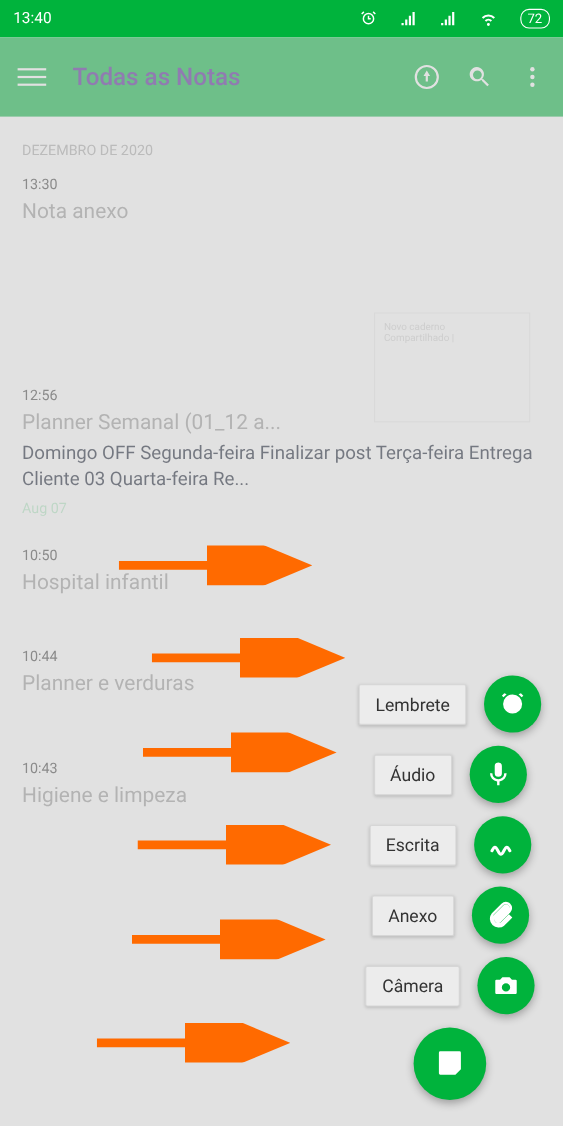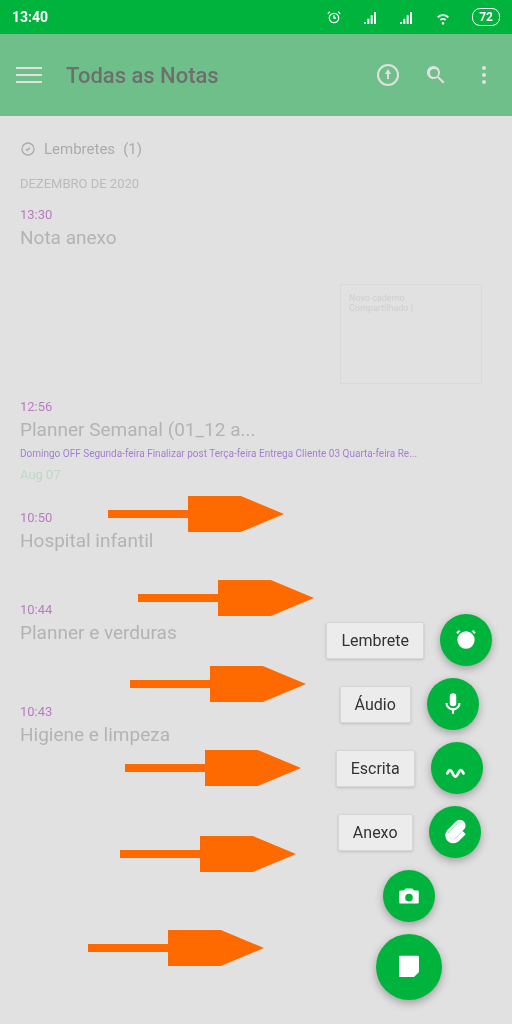--- a/index.html
+++ b/index.html
@@ -1,34 +1,34 @@
 <!DOCTYPE html>
 <html><head>
 <meta charset="utf-8">
 <style>
 *{margin:0;padding:0;box-sizing:border-box;font-family:-apple-system,BlinkMacSystemFont,"Segoe UI",Roboto,sans-serif}
 body{width:512px;height:1024px;overflow:hidden;position:relative;background:#eeeeee}
-.status-bar{height:34px;background:#00b33c;display:flex;align-items:center;justify-content:space-between;padding:0 12px;color:#fff;font-size:14px;font-weight:700}
-.status-right{display:flex;align-items:flex-end;gap:20px}
+.status-bar{height:34px;background:#00b33c;display:flex;align-items:center;justify-content:space-between;padding:0 12px;color:#fff;font-size:14px;font-weight:400}
+.status-right{display:flex;align-items:center;gap:20px}
 .status-right svg{fill:#fff}
 .battery-box{border:1.5px solid #fff;border-radius:8px;padding:0 6px;font-size:12px;display:flex;align-items:center;height:18px}
 .dimmed-layer{position:absolute;top:34px;left:0;right:0;bottom:0;background:#fff;padding:0}
 .dim-overlay{position:absolute;top:34px;left:0;right:0;bottom:0;background:rgba(200,200,200,0.55);pointer-events:none}
-.app-header{background:#00b33c;height:82px;display:flex;align-items:center;padding:0 16px;color:#000000}
+.app-header{background:#00b33c;height:72px;display:flex;align-items:center;padding:0 16px;color:#4c1d95}
 .hamburger{width:26px;display:flex;flex-direction:column;gap:5px;margin-right:24px}
 .hamburger span{height:2px;background:#fff}
 .app-title{font-size:22px;font-weight:500;flex:1}
 .header-icons{display:flex;gap:24px;align-items:center}
 .content{padding:16px 20px}
 .section-label{display:flex;align-items:center;gap:8px;color:#888;font-size:15px;margin:8px 0 18px}
 .month-label{color:#aaa;font-size:13px;margin:8px 0 16px}
 .note-block{margin-bottom:28px}
-.note-time{color:#a21caf;font-size:13px;margin-bottom:4px}
+.note-time{color:#404040;font-size:13px;margin-bottom:4px}
 .note-title{color:#999;font-size:19px;font-weight:400;margin-bottom:6px}
-.note-body{color:#6d28d9;font-size:10px;line-height:1.4}
+.note-body{color:#0f172a;font-size:17px;line-height:1.4}
 .note-meta{color:#00b33c;font-size:13px;margin-top:6px;opacity:0.3}
 .thumb{position:absolute;left:340px;top:250px;width:142px;height:100px;background:#fff;border:1px solid #ddd;opacity:0.5;padding:8px;font-size:9px;color:#aaa}
 .fab-group{position:absolute;right:20px;bottom:24px;display:flex;flex-direction:column;align-items:center;gap:12px;z-index:10}
 .fab-row{display:flex;align-items:center;gap:16px}
 .fab-label-chip{background:#ececec;border:1px solid #d6d6d6;border-radius:2px;padding:8px 14px;font-size:16px;color:#333;box-shadow:0 1px 3px rgba(0,0,0,0.15)}
 .fab-circle{width:52px;height:52px;border-radius:50%;background:#00b33c;display:flex;align-items:center;justify-content:center;box-shadow:0 3px 8px rgba(0,0,0,0.3)}
 .fab-circle.big{width:66px;height:66px}
 .fab-circle svg{fill:#fff}
 .arrow{position:absolute;z-index:9;pointer-events:none}
 .arrow svg{display:block}
@@ -74,28 +74,20 @@
           <path d="M15.5 14h-.8l-.3-.3a6.5 6.5 0 10-.7.7l.3.3v.8l5 5 1.5-1.5-5-5zM10 14a4 4 0 110-8 4 4 0 010 8z"></path>
         </svg>
       <svg width="24" height="24" viewBox="0 0 24 24" fill="#fff">
           <circle cx="12" cy="5" r="2"></circle>
           <circle cx="12" cy="12" r="2"></circle>
           <circle cx="12" cy="19" r="2"></circle>
         </svg>
     </div>
   </div>
   <div class="content">
-    <div class="section-label">
-      <svg width="16" height="16" viewBox="0 0 24 24" fill="#888">
-          <circle cx="12" cy="12" r="9" fill="none" stroke="#888" stroke-width="2"></circle>
-          <path d="M9 12l2 2 4-4" fill="none" stroke="#888" stroke-width="2"></path>
-        </svg>
-      <span>Lembretes</span>
-      <span>(1)</span>
-    </div>
     <div class="month-label">DEZEMBRO DE 2020</div>
 
     <div class="note-block" style="margin-bottom:150px">
       <div class="note-time">13:30</div>
       <div class="note-title">Nota anexo</div>
     </div>
 
     <div class="note-block">
       <div class="note-time">12:56</div>
       <div class="note-title">Planner Semanal (01_12 a...</div>
@@ -186,20 +178,21 @@
   </div>
   <div class="fab-row">
     <span class="fab-label-chip">Anexo</span>
     <span class="fab-circle">
         <svg width="26" height="26" viewBox="0 0 24 24">
           <path d="M16.5 6l-8 8a2.1 2.1 0 003 3l8-8a4.2 4.2 0 00-6-6l-8 8a6.4 6.4 0 009 9l6-6-1.4-1.4-6 6a4.2 4.2 0 01-6-6l8-8a2.1 2.1 0 013 3l-8 8-.3-.3 8-8L16.5 6z" fill="none" stroke="#fff" stroke-width="2" stroke-linecap="round"></path>
         </svg>
       </span>
   </div>
   <div class="fab-row">
+    <span class="fab-label-chip">Câmera</span>
     <span class="fab-circle">
         <svg width="26" height="26" viewBox="0 0 24 24">
           <path d="M4 7h3l2-2h6l2 2h3a1 1 0 011 1v10a1 1 0 01-1 1H4a1 1 0 01-1-1V8a1 1 0 011-1zm8 3a3.5 3.5 0 100 7 3.5 3.5 0 000-7z"></path>
         </svg>
       </span>
   </div>
   <div class="fab-row">
     <span class="fab-circle big">
         <svg width="30" height="30" viewBox="0 0 24 24">
           <path d="M5 3h14a1 1 0 011 1v12l-4 4H5a1 1 0 01-1-1V4a1 1 0 011-1zm3 5h8v2H8V8zm0 4h8v2H8v-2zm7 6v-3h3l-3 3z"></path>

